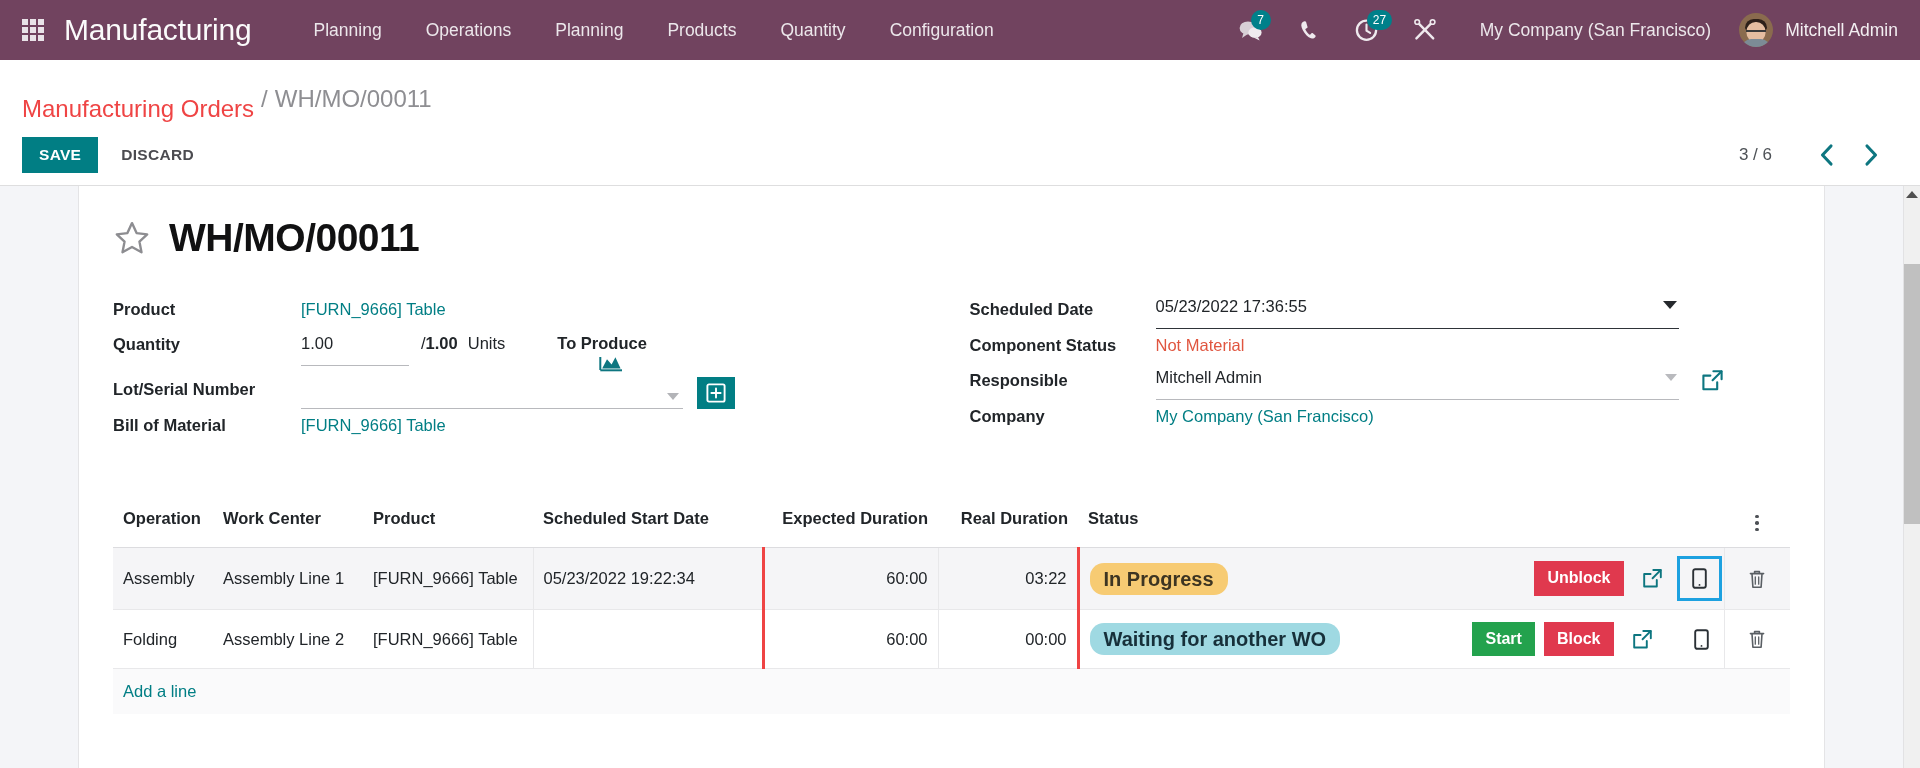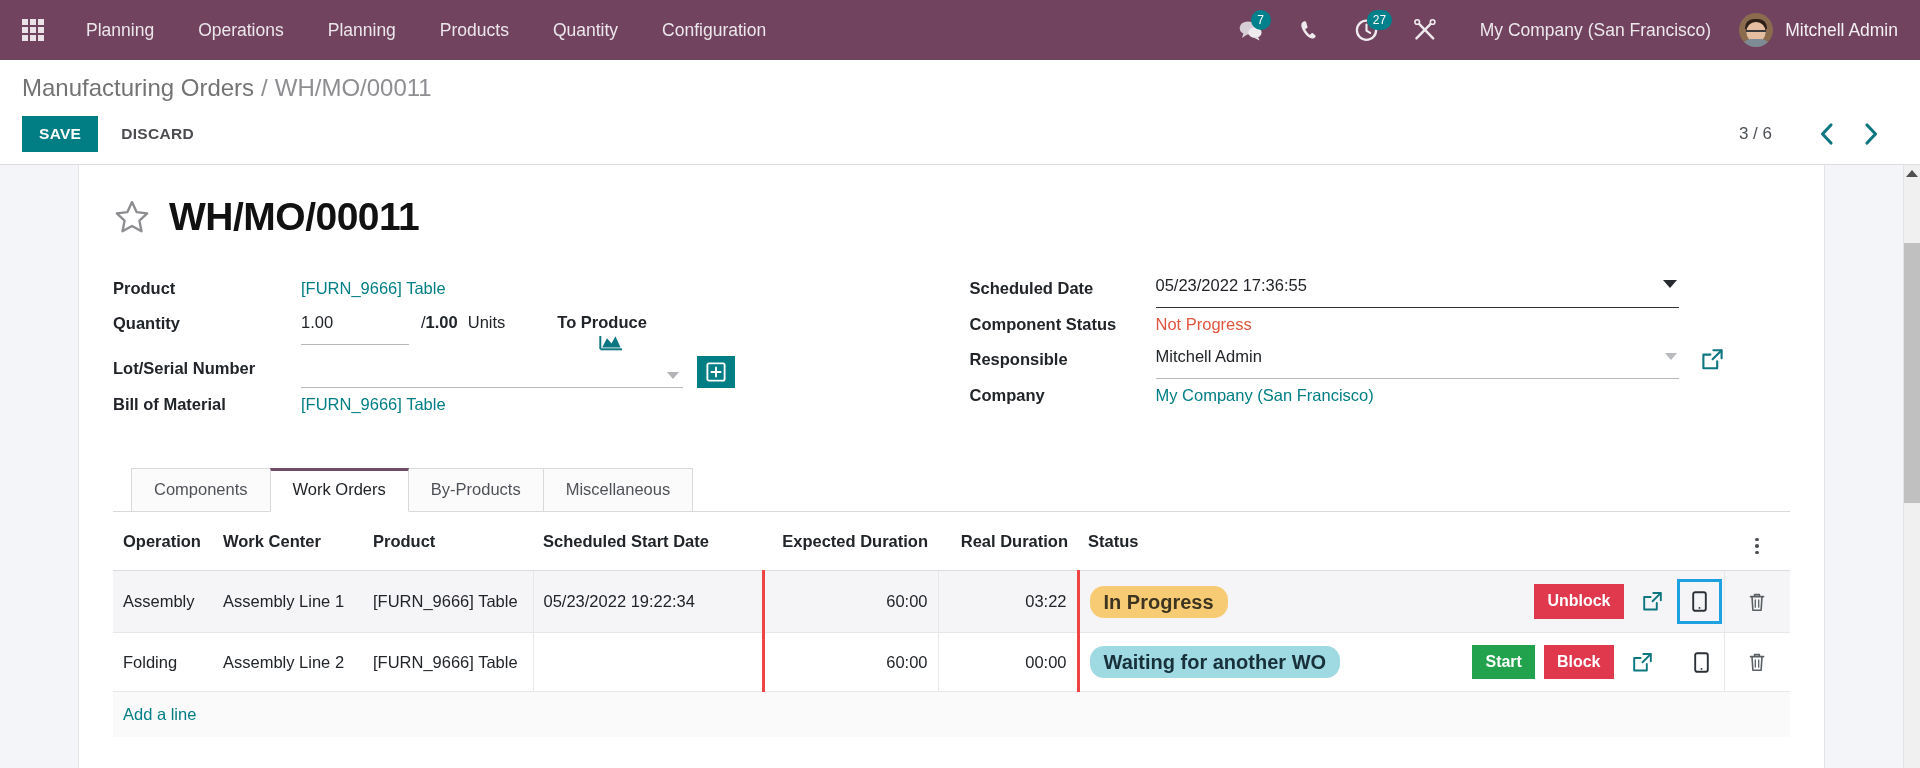--- a/index.html
+++ b/index.html
@@ -123,23 +123,24 @@
 
   
   .control-panel {
     background: #ffffff;
     border-bottom: 1px solid #dededf;
     padding: 14px 22px 12px 22px;
   }
   .breadcrumb-row { display: flex; align-items: center; }
   .bc-main {
     font-size: 24px;
-    color: #737373;
+    color: #ef4444;
     cursor: pointer;
     white-space: nowrap;
+    margin-top: 21px;
   }
   .bc-sep { font-size: 24px; color: #8e8e92; margin: 0 7px; }
   .bc-current { font-size: 24px; color: #8e8e92; white-space: nowrap; }
 
   .actions-row {
     display: flex;
     align-items: center;
     margin-top: 14px;
   }
   .btn-save {
@@ -431,20 +432,21 @@
     <i></i>
       <i></i>
       <i></i>
       <i></i>
       <i></i>
       <i></i>
       <i></i>
       <i></i>
       <i></i>
   </div>
+  <div class="brand">Manufacturing</div>
 
   <div class="nav-links">
     <div class="nav-item">Planning</div>
     <div class="nav-item">Operations</div>
     <div class="nav-item">Planning</div>
     <div class="nav-item">Products</div>
     <div class="nav-item">Quantity</div>
     <div class="nav-item">Configuration</div>
   </div>
 
@@ -597,21 +599,21 @@
           <div class="frow">
             <div class="flabel">Scheduled Date</div>
             <span class="date-wrap">
               <input class="input-underline input-dark" style="width: 100%;" type="text" value="05/23/2022 17:36:55">
               <span class="date-caret"></span>
             </span>
           </div>
 
           <div class="frow">
             <div class="flabel">Component Status</div>
-            <div class="fval fdanger">Not Progress</div>
+            <div class="fval fdanger">Not Material</div>
           </div>
 
           <div class="frow">
             <div class="flabel">Responsible</div>
             <span class="resp-wrap">
               <input class="input-underline" style="width: 100%;" type="text" value="Mitchell Admin">
               <span class="resp-caret"></span>
             </span>
             <span class="ext-link-btn">
               <svg width="23" height="23" viewBox="0 0 23 23">
@@ -624,26 +626,20 @@
 
           <div class="frow">
             <div class="flabel">Company</div>
             <div class="fval flink">My Company (San Francisco)</div>
           </div>
 
         </div>
       </div>
 
       <div class="notebook">
-        <div class="tab-strip">
-          <div class="tab">Components</div>
-          <div class="tab active">Work Orders</div>
-          <div class="tab">By-Products</div>
-          <div class="tab">Miscellaneous</div>
-        </div>
 
         <table class="wo-table">
           <thead>
             <tr>
               <th class="col-op">Operation</th>
               <th class="col-wc">Work Center</th>
               <th class="col-prod">Product</th>
               <th class="col-date">Scheduled Start Date</th>
               <th class="col-exp num">Expected Duration</th>
               <th class="col-real num">Real Duration</th>

